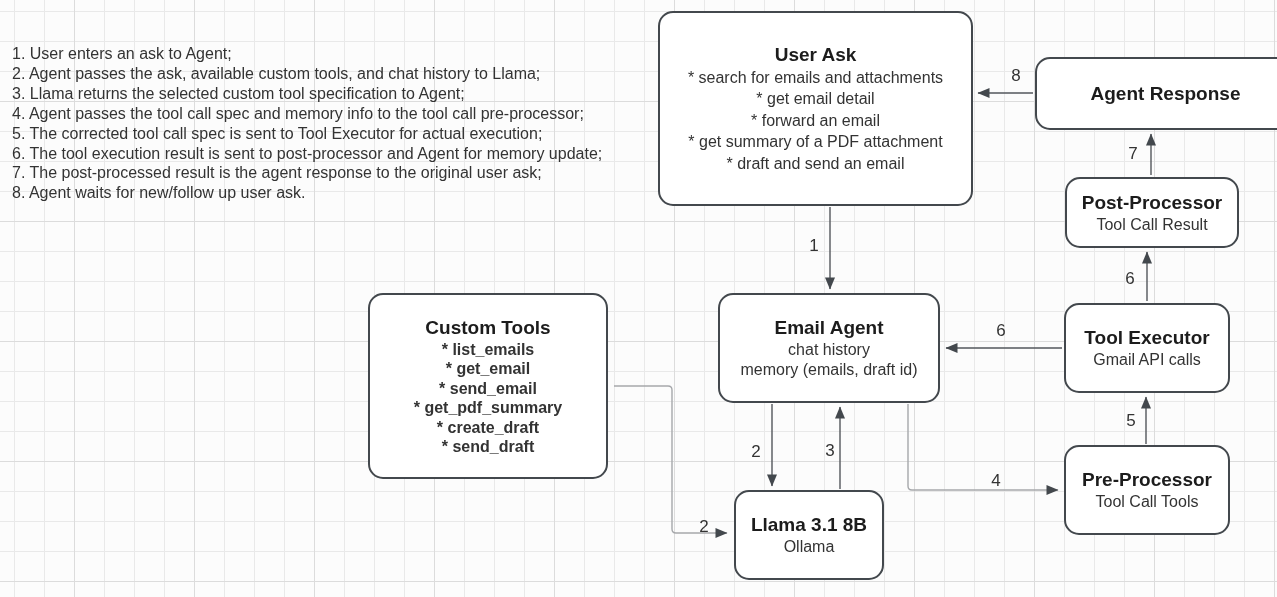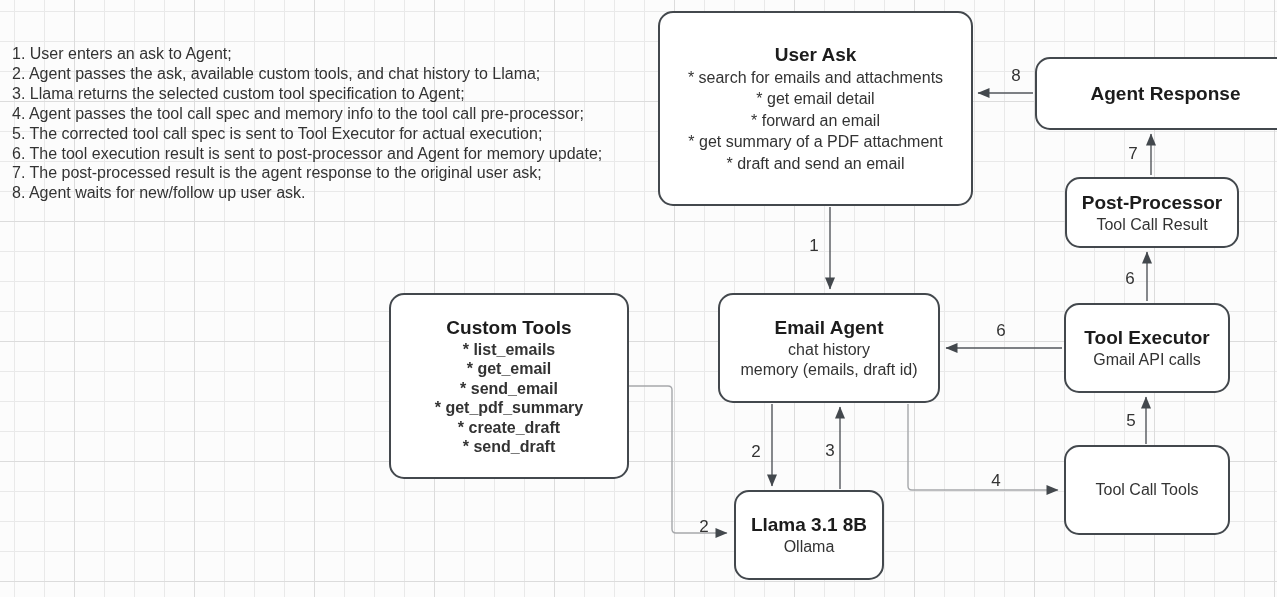--- a/index.html
+++ b/index.html
@@ -107,21 +107,21 @@
 
   <div class="node" style="left:1035px;top:57px;width:261px;height:73px">
     <div class="node-title">Agent Response</div>
   </div>
 
   <div class="node" style="left:1065px;top:177px;width:174px;height:71px">
     <div class="node-title">Post-Processor</div>
     <div class="node-line">Tool Call Result</div>
   </div>
 
-  <div class="node items-tight" style="left:389px;top:293px;width:240px;height:186px">
+  <div class="node items-tight" style="left:368px;top:293px;width:240px;height:186px">
     <div class="node-title">Custom Tools</div>
     <div class="node-line">* list_emails</div>
     <div class="node-line">* get_email</div>
     <div class="node-line">* send_email</div>
     <div class="node-line">* get_pdf_summary</div>
     <div class="node-line">* create_draft</div>
     <div class="node-line">* send_draft</div>
   </div>
 
   <div class="node" style="left:718px;top:293px;width:222px;height:110px">
@@ -129,20 +129,21 @@
     <div class="node-line">chat history</div>
     <div class="node-line">memory (emails, draft id)</div>
   </div>
 
   <div class="node" style="left:1064px;top:303px;width:166px;height:90px">
     <div class="node-title">Tool Executor</div>
     <div class="node-line">Gmail API calls</div>
   </div>
 
   <div class="node" style="left:1064px;top:445px;width:166px;height:90px">
+    <div class="node-title">Pre-Processor</div>
     <div class="node-line">Tool Call Tools</div>
   </div>
 
   <div class="node" style="left:734px;top:490px;width:150px;height:90px">
     <div class="node-title">Llama 3.1 8B</div>
     <div class="node-line">Ollama</div>
   </div>
 
 </div>
 

